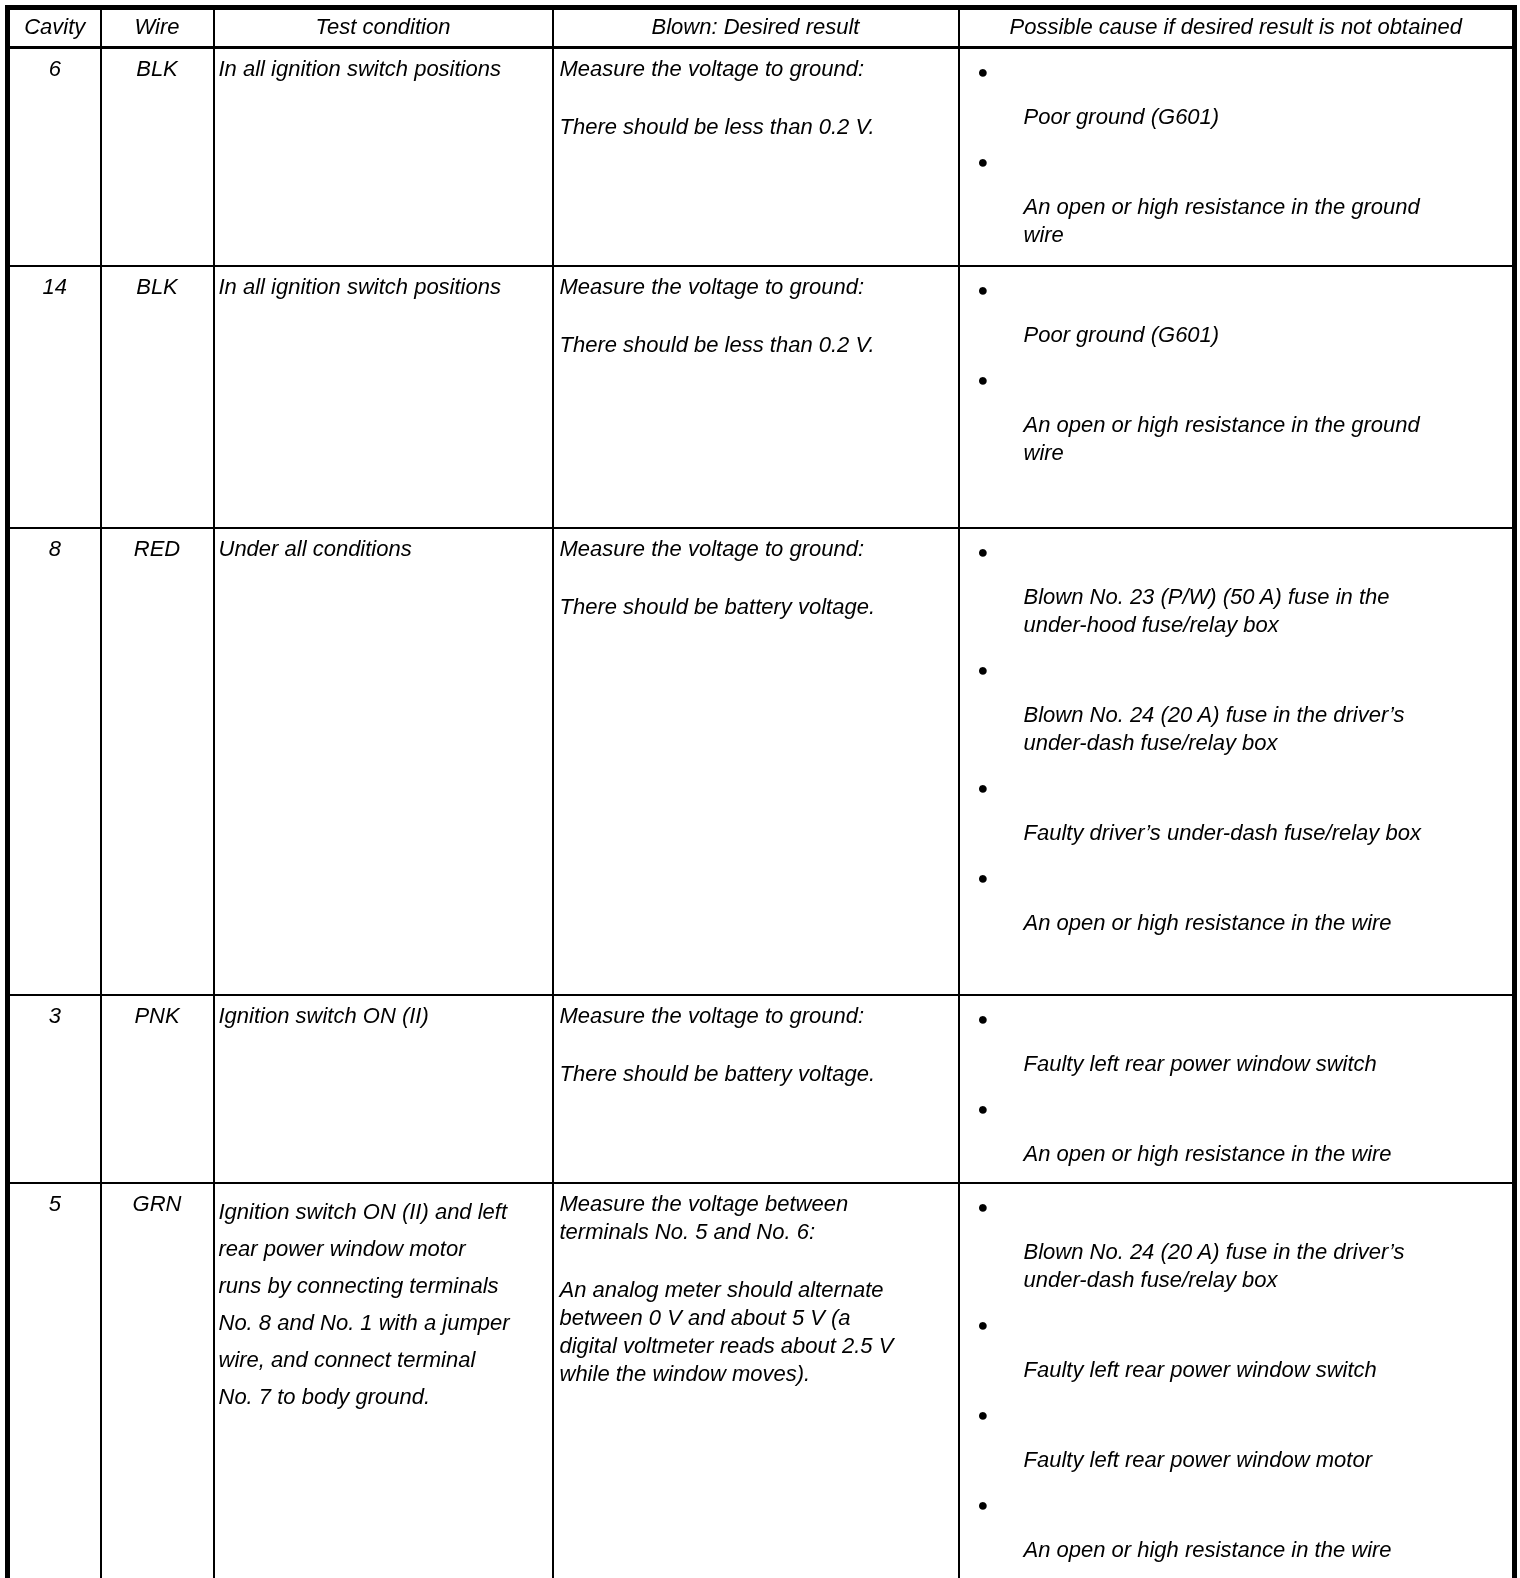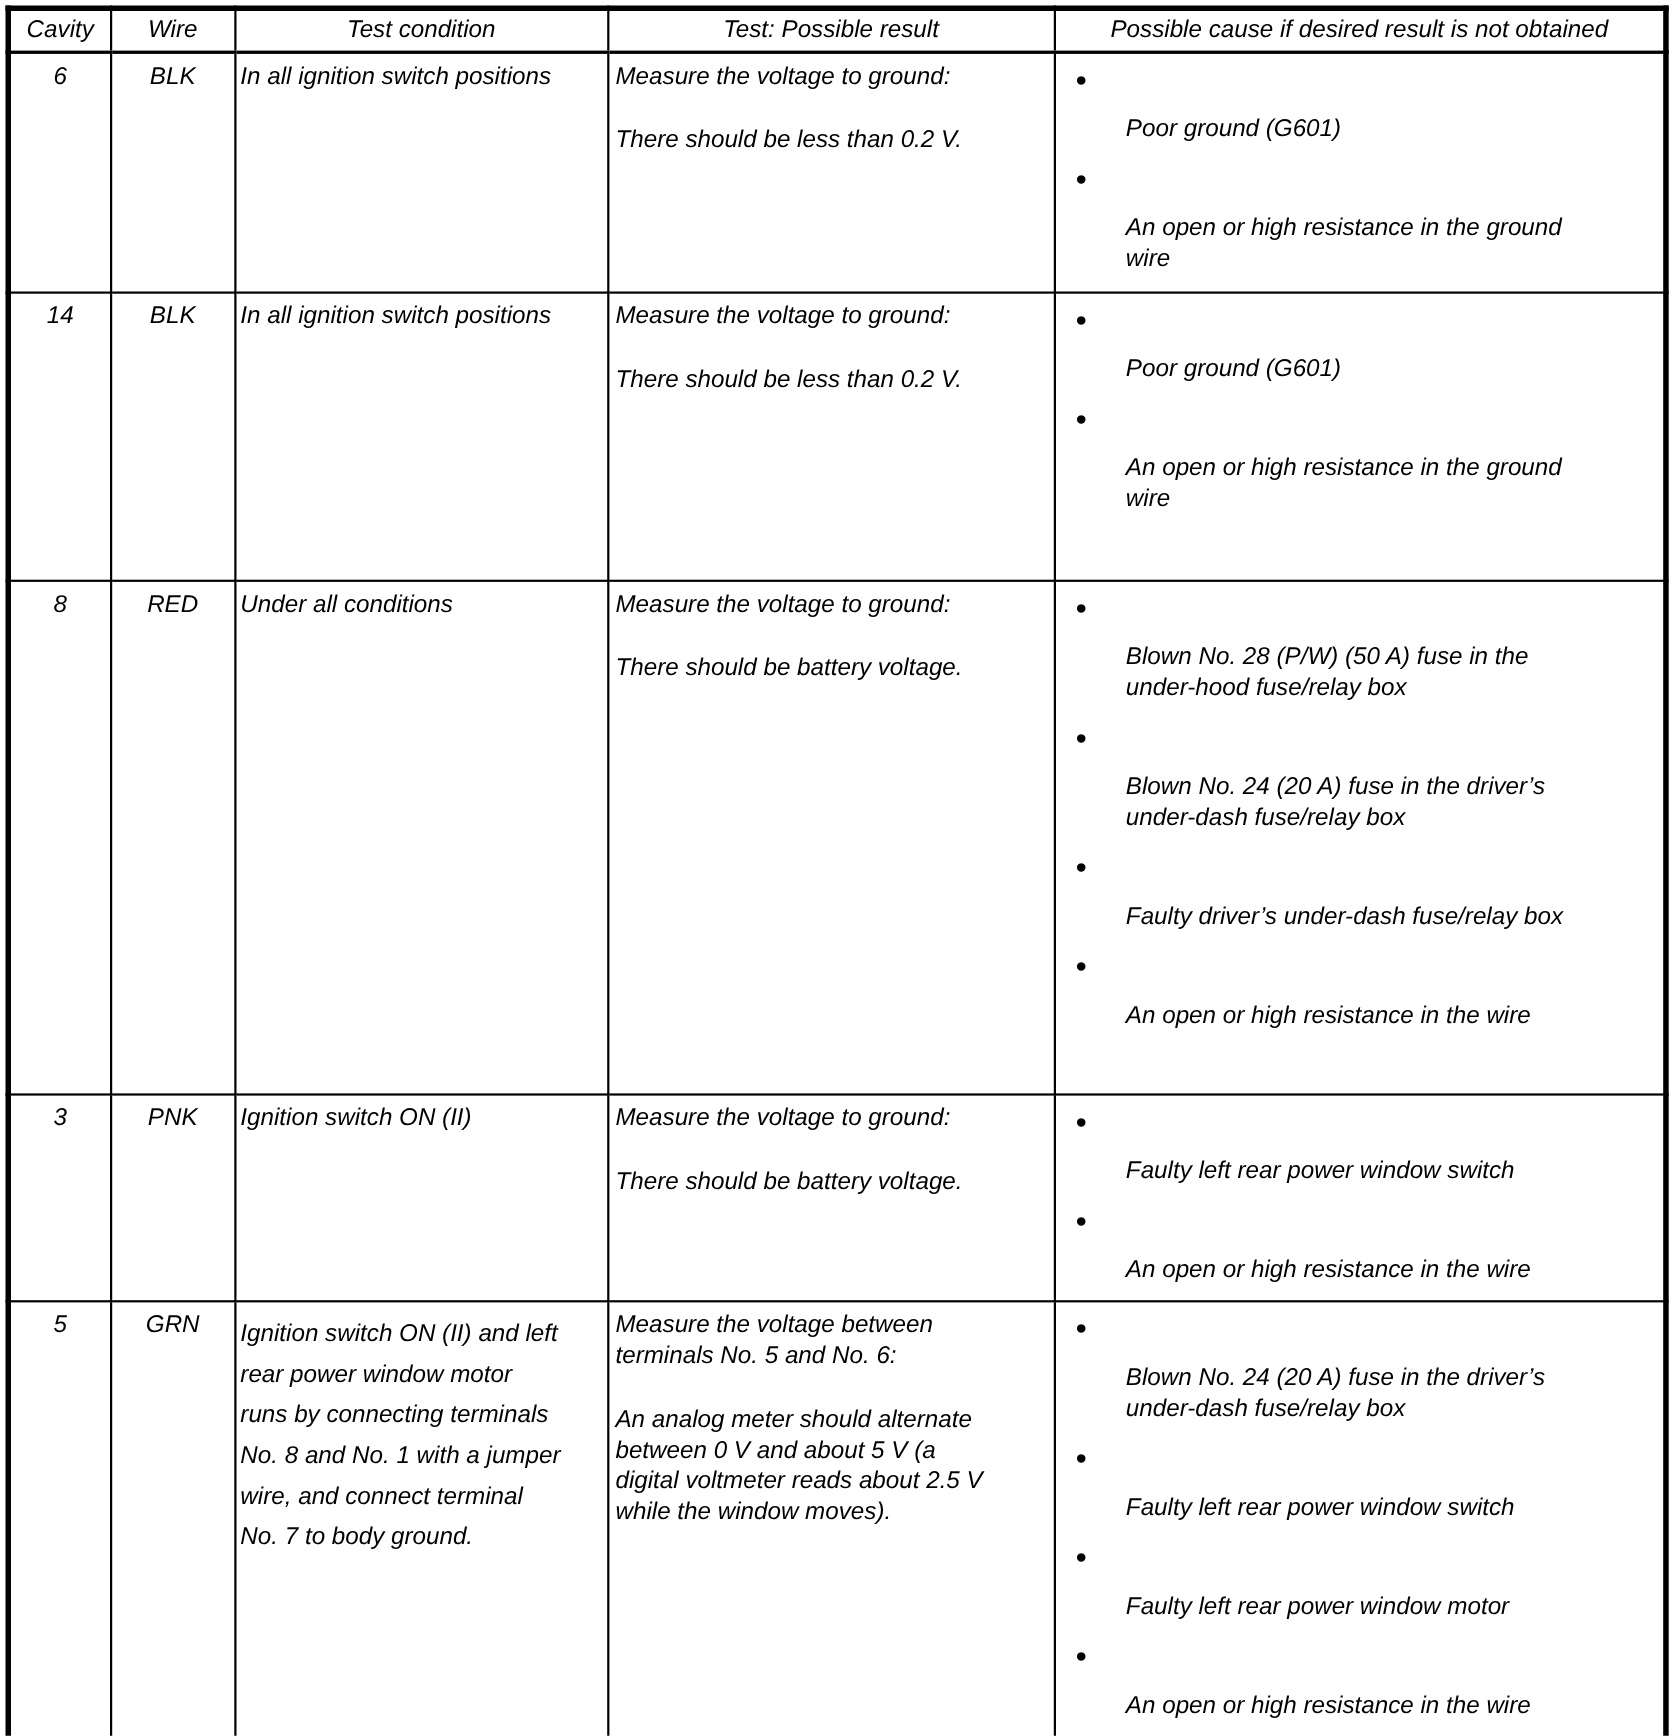--- a/index.html
+++ b/index.html
@@ -87,21 +87,21 @@
       <col style="width:113px">
       <col style="width:339px">
       <col style="width:406px">
       <col style="width:556px">
     </colgroup>
     <thead>
       <tr>
         <th>Cavity</th>
         <th>Wire</th>
         <th>Test condition</th>
-        <th>Test: Possible result</th>
+        <th>Blown: Desired result</th>
         <th>Possible cause if desired result is not obtained</th>
       </tr>
     </thead>
     <tbody>
         <tr>
           <td class="col-cavity">6</td>
           <td class="col-wire">BLK</td>
           <td class="col-condition">In all ignition switch positions</td>
           <td class="col-result">
             <div class="result-para">Measure the voltage to ground:</div>
@@ -143,21 +143,21 @@
           <td class="col-cavity">8</td>
           <td class="col-wire">RED</td>
           <td class="col-condition">Under all conditions</td>
           <td class="col-result">
             <div class="result-para">Measure the voltage to ground:</div>
             <div class="result-para">There should be battery voltage.</div>
           </td>
           <td class="col-causes">
             <div class="cause-item">
               <span class="bullet">●</span>
-              <div class="cause-text">Blown No. 28 (P/W) (50 A) fuse in the
+              <div class="cause-text">Blown No. 23 (P/W) (50 A) fuse in the
 under-hood fuse/relay box</div>
             </div>
             <div class="cause-item">
               <span class="bullet">●</span>
               <div class="cause-text">Blown No. 24 (20 A) fuse in the driver’s
 under-dash fuse/relay box</div>
             </div>
             <div class="cause-item">
               <span class="bullet">●</span>
               <div class="cause-text">Faulty driver’s under-dash fuse/relay box</div>

